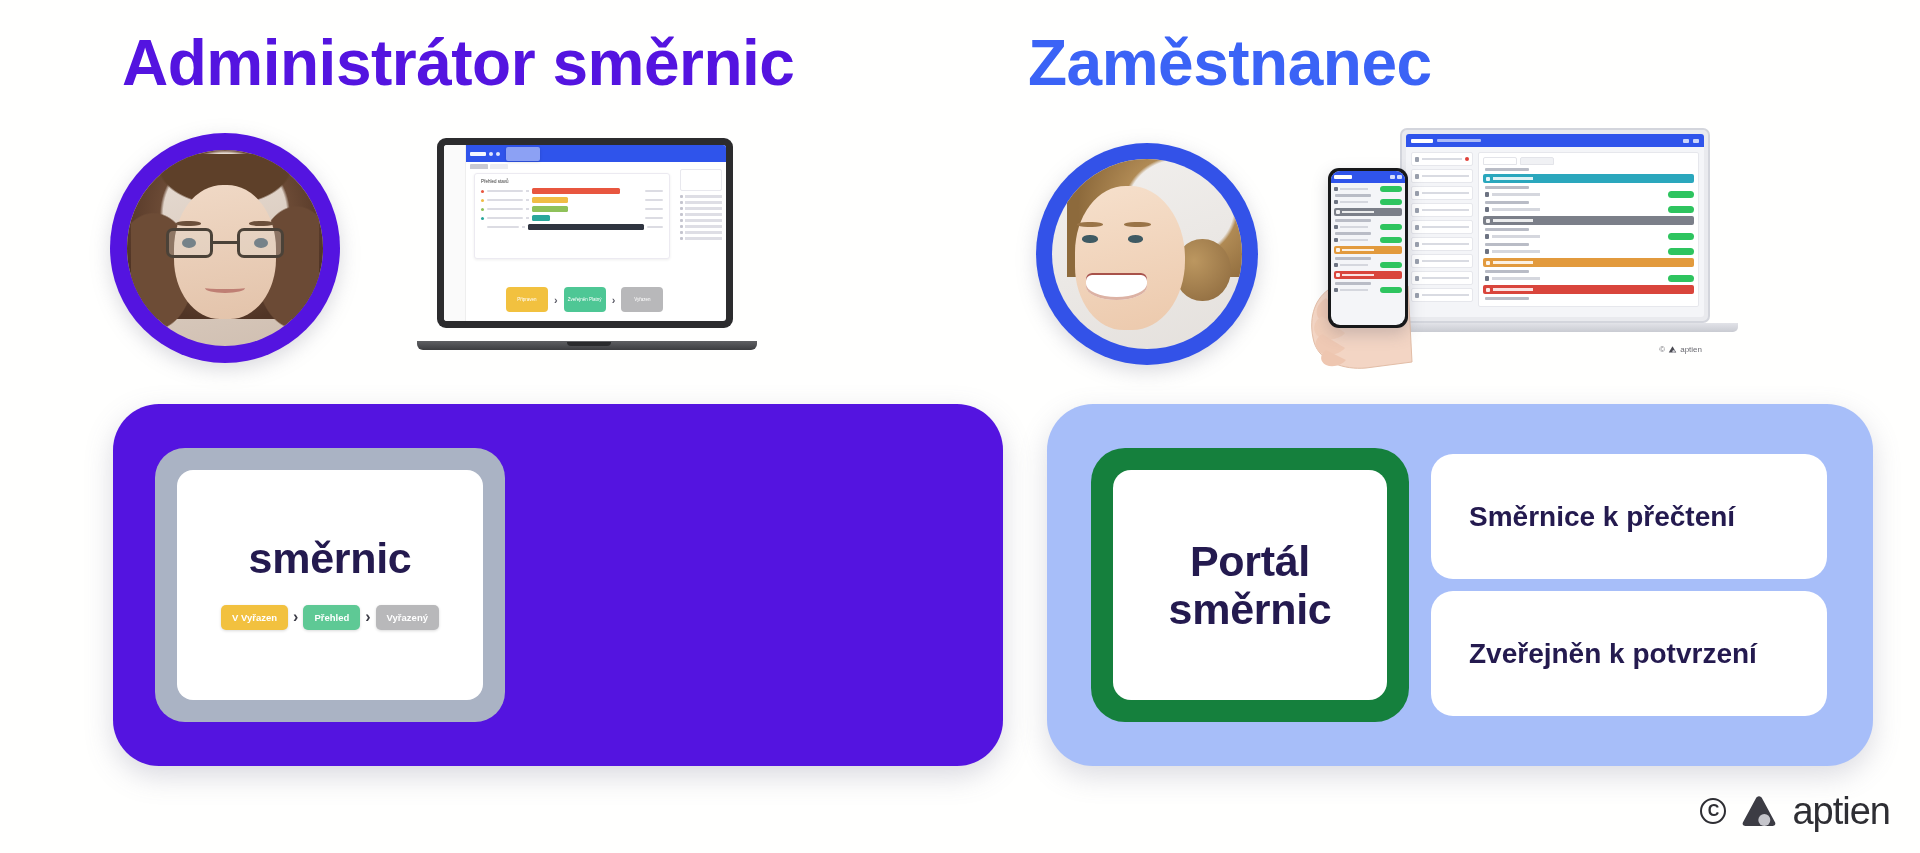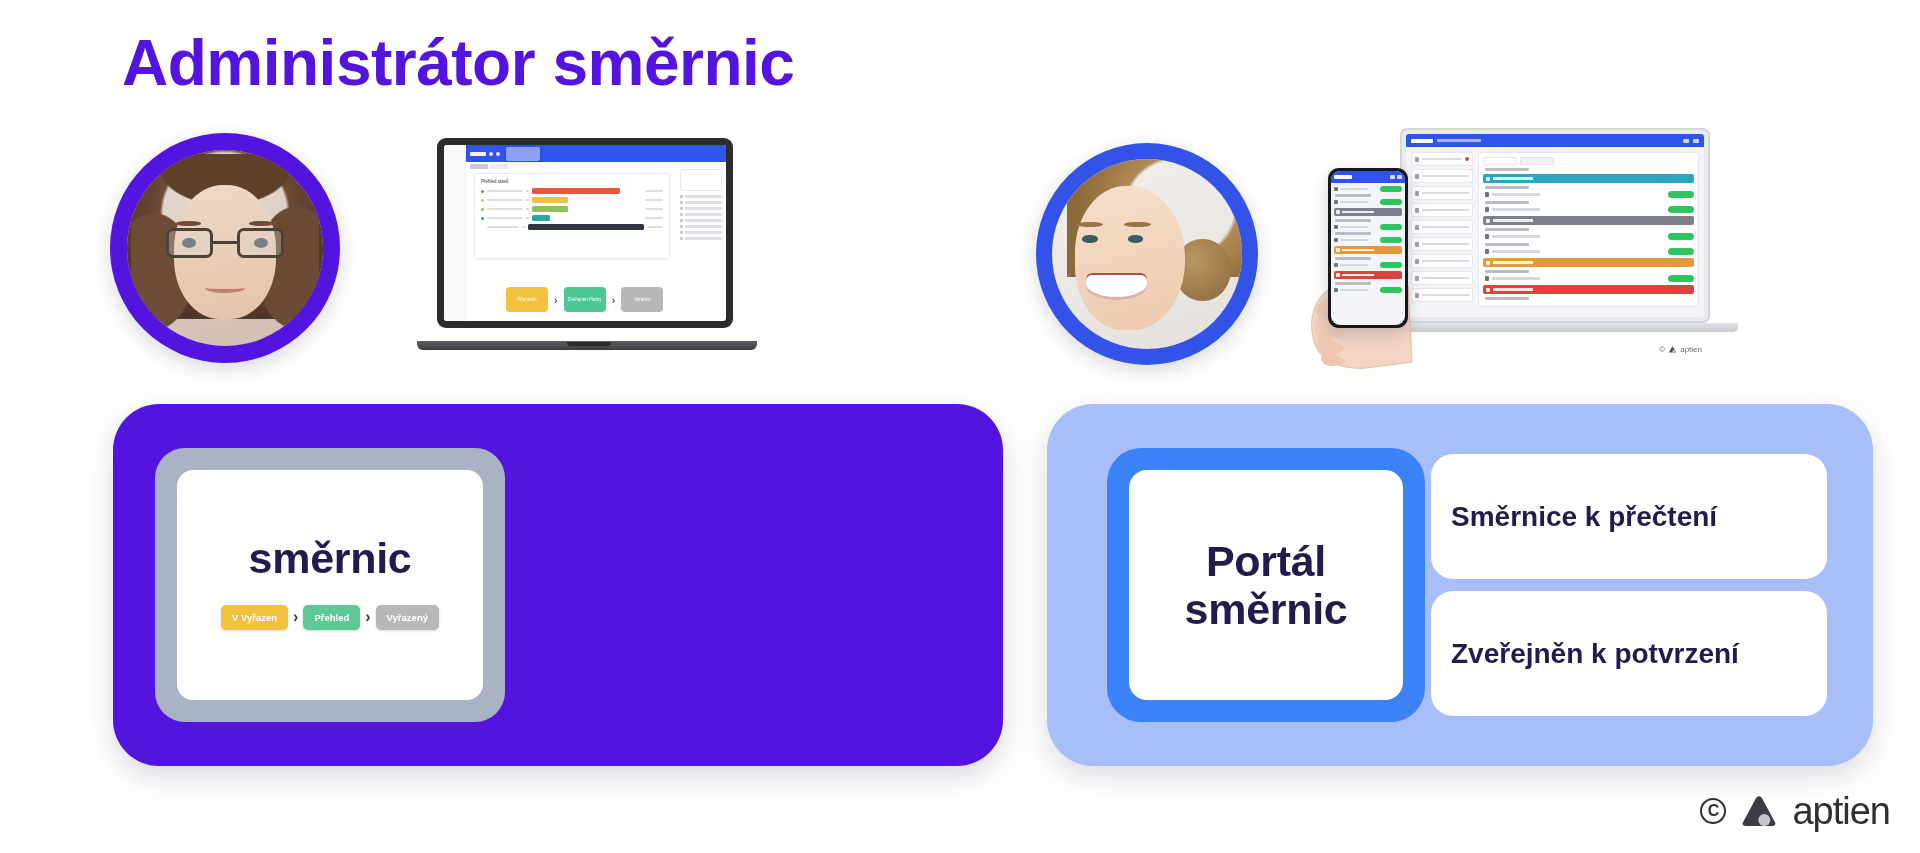--- a/index.html
+++ b/index.html
@@ -282,34 +282,34 @@
   .pill.valid { background:#5ec995; }
   .pill.retired { background:#b8b8ba; }
   .pill-chev { color:#3b3b46; font-size:16px; font-weight:bold; line-height:1; }
 
   #card-employee {
     position:absolute; left:1047px; top:404px; width:826px; height:362px;
     background:#a7bef9; border-radius:46px;
     box-shadow:0 10px 28px rgba(110,110,140,.24);
   }
   #box-portal-outer {
-    position:absolute; left:60px; top:44px; width:318px; height:274px;
-    background:#3b82f6; border-radius:34px; padding:22px;
+    position:absolute; left:44px; top:44px; width:318px; height:274px;
+    background:#15803d; border-radius:34px; padding:22px;
   }
   #box-portal-inner {
     width:100%; height:100%; background:#fff; border-radius:18px;
     display:flex; align-items:center; justify-content:center; padding:8px;
   }
   #employee-items {
     position:absolute; left:384px; top:50px; width:396px; height:262px;
     display:flex; flex-direction:column; gap:12px;
   }
   .emp-item {
     flex:1; background:#fff; border-radius:22px;
-    display:flex; align-items:center; padding-left:20px;
+    display:flex; align-items:center; padding-left:38px;
     font-size:28px; font-weight:bold; color:#241a4f;
     white-space:nowrap;
   }
 
   
   #arrow-zdroj {
     position:absolute; left:476px; top:547px; width:670px; height:78px; z-index:5;
   }
   #arrow-zdroj svg { position:absolute; inset:0; }
   #arrow-label {
@@ -331,20 +331,21 @@
   #aptien-wordmark {
     font-size:38px; color:#2e2e33; letter-spacing:-1px; line-height:1;
   }
 </style>
 </head>
 <body>
 
 <div id="stage">
 
   <div class="heading" id="heading-admin">Administrátor směrnic</div>
+  <div class="heading" id="heading-employee">Zaměstnanec</div>
 
   <div class="avatar" id="avatar-admin">
     <div class="avatar-photo" id="photo-admin">
       <div class="hair"></div>
       <div class="hair2"></div>
       <div class="face"></div>
       <div class="brow l"></div>
       <div class="brow r"></div>
       <div class="eye l"></div>
       <div class="eye r"></div>

